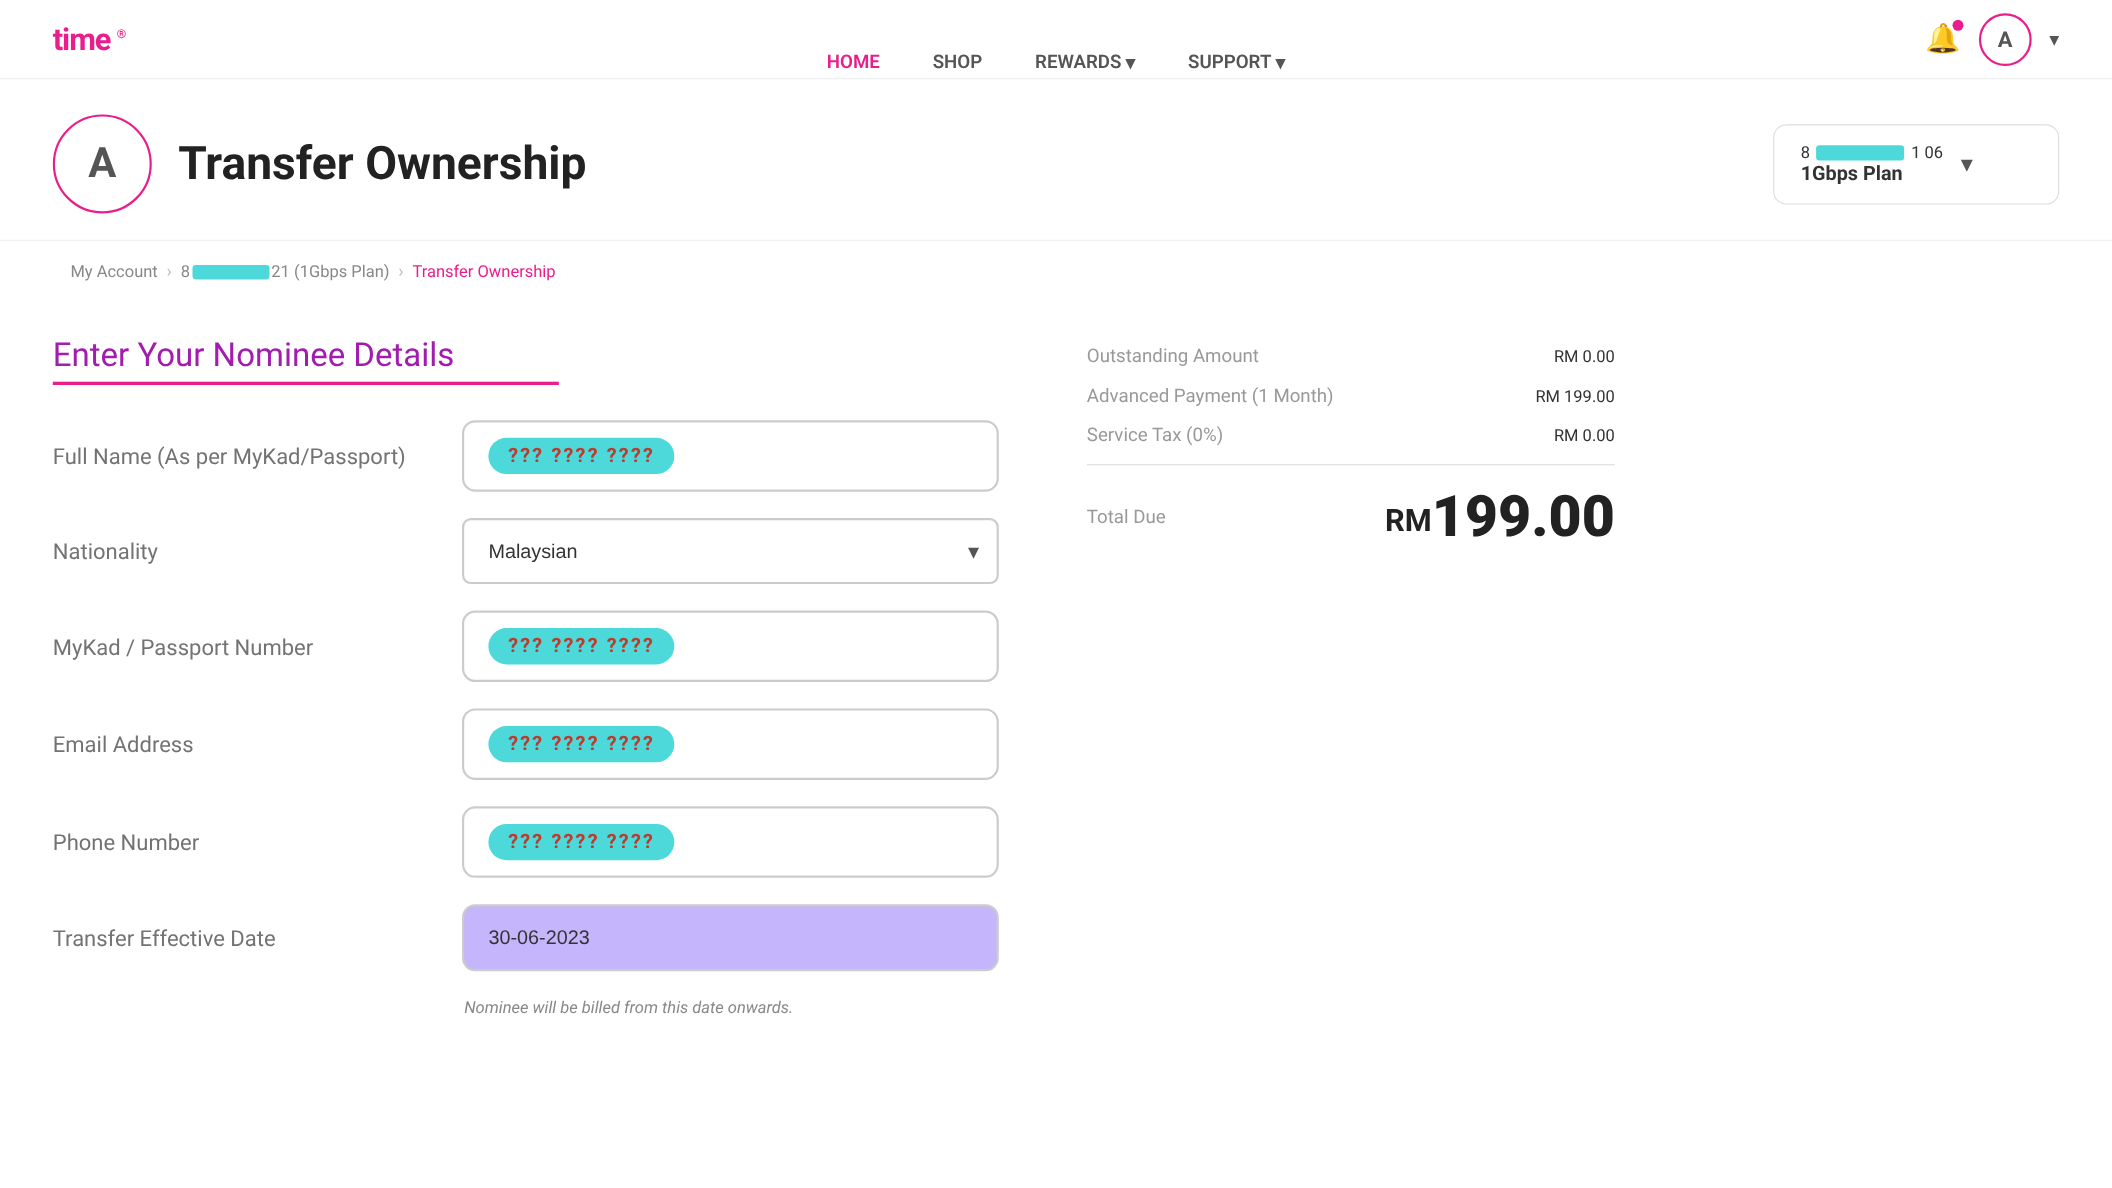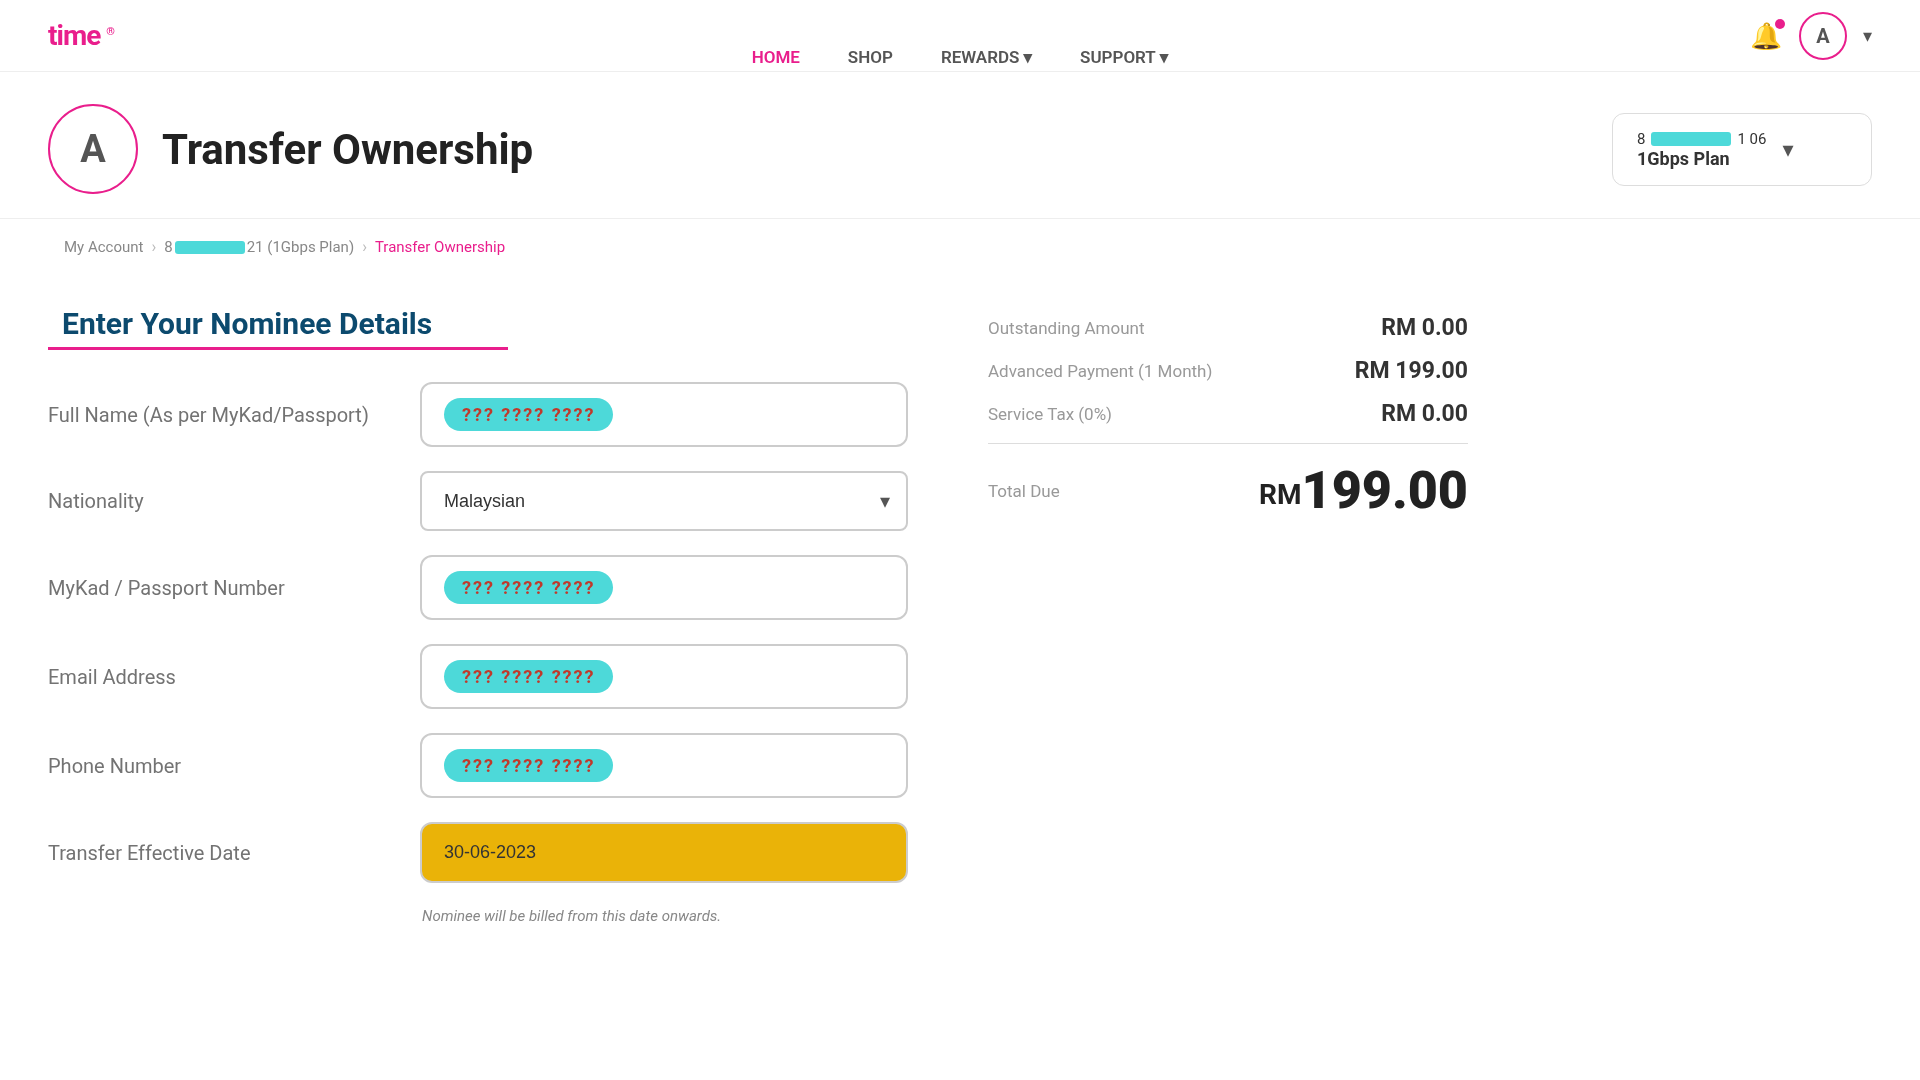--- a/index.html
+++ b/index.html
@@ -178,24 +178,23 @@
 
     
     .main-content {
       padding: 32px 48px;
       display: flex;
       gap: 80px;
     }
     .form-section { flex: 1; max-width: 860px; }
     .form-title {
       font-size: 30px;
-      font-weight: 700;
-      color: #0c4a6e;
+      font-weight: 400;
+      color: #a21caf;
       margin-bottom: 6px;
-      margin-left: 14px;
     }
     .form-title-underline {
       width: 460px;
       height: 3px;
       background: #e91e8c;
       margin-bottom: 32px;
     }
 
     .form-row {
       display: flex;
@@ -262,21 +261,21 @@
     }
 
     
     .form-input-date {
       width: 100%;
       padding: 18px 22px;
       border: 2px solid #ccc;
       border-radius: 12px;
       font-size: 18px;
       color: #333;
-      background: #eab308;
+      background: #c4b5fd;
       outline: none;
     }
 
     .form-note {
       font-style: italic;
       font-size: 15px;
       color: #888;
       margin-top: 8px;
       padding-left: 374px;
     }
@@ -297,23 +296,23 @@
       display: flex;
       justify-content: space-between;
       align-items: center;
       margin-bottom: 16px;
     }
     .charge-label {
       font-size: 17px;
       color: #999;
     }
     .charge-value {
-      font-size: 23px;
-      color: #333;
-      font-weight: 700;
+      font-size: 15px;
+      color: #333;
+      font-weight: 400;
     }
     .charges-divider {
       border: none;
       border-top: 1px solid #ddd;
       margin: 8px 0 16px;
     }
     .total-due-row {
       display: flex;
       justify-content: space-between;
       align-items: center;

